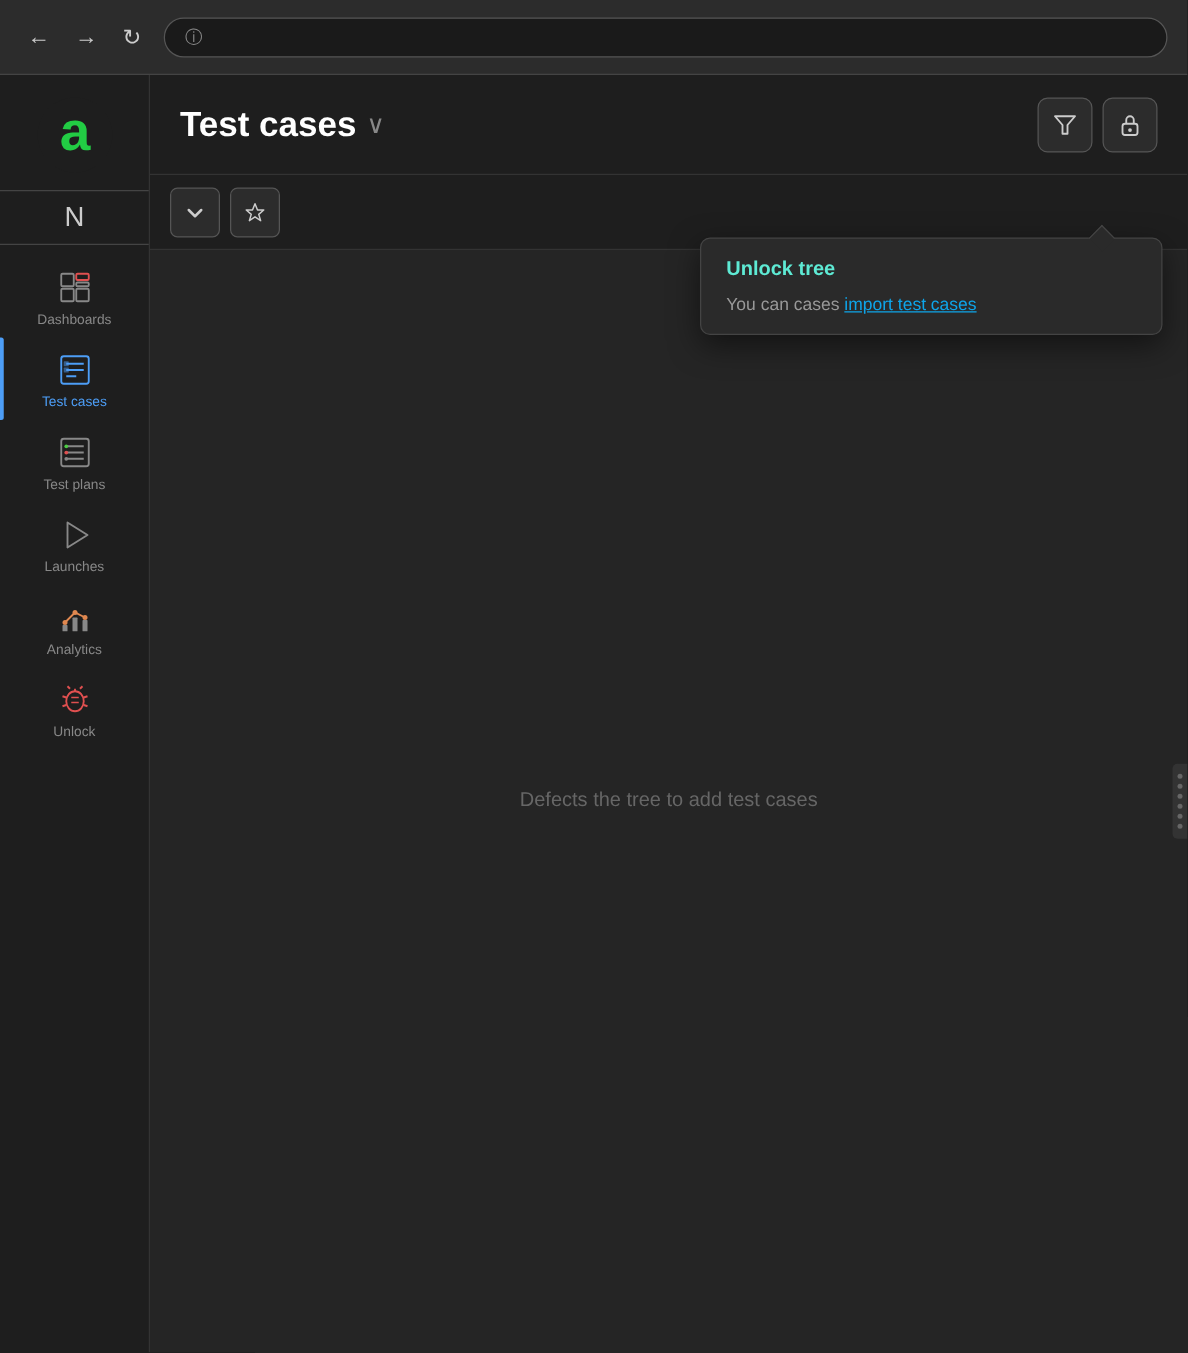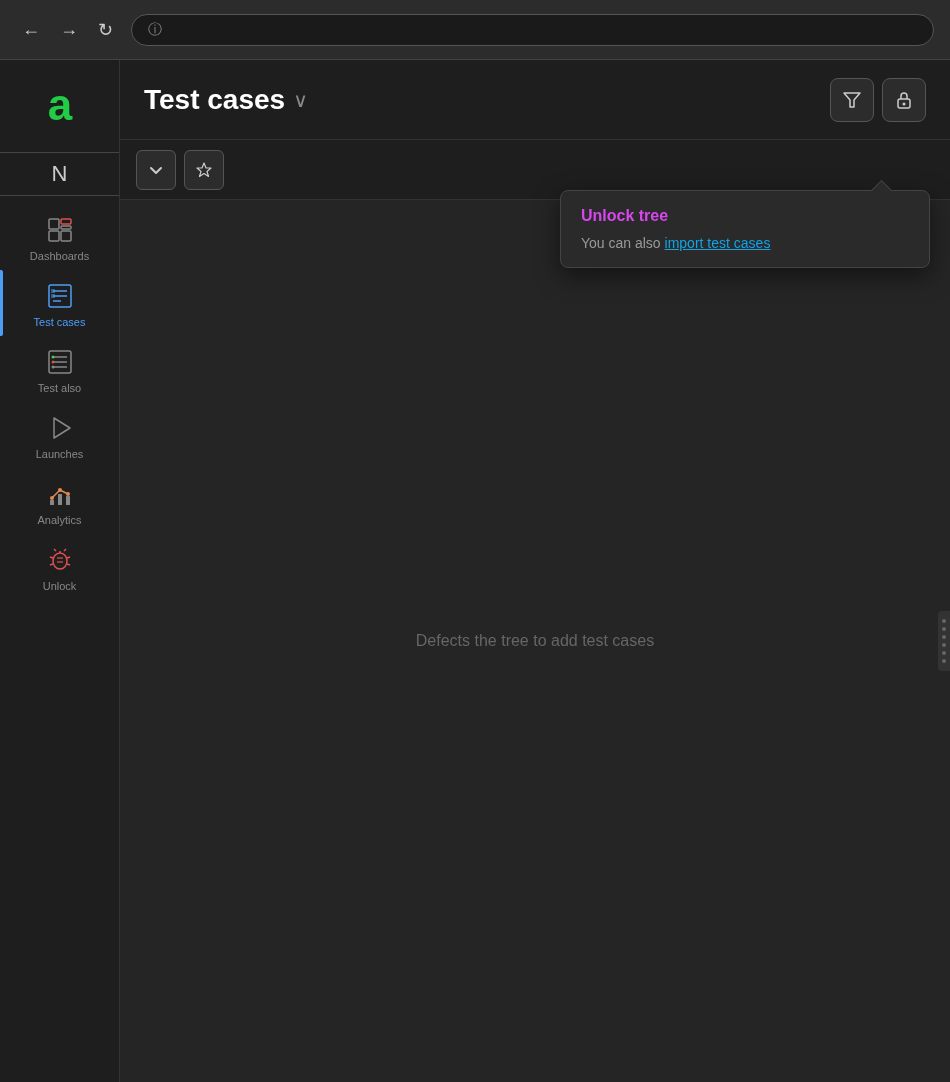--- a/index.html
+++ b/index.html
@@ -259,21 +259,21 @@
       height: 14px;
       background: #2a2a2a;
       border-left: 1px solid #444;
       border-top: 1px solid #444;
       transform: rotate(45deg);
     }
 
     .unlock-title {
       font-size: 16px;
       font-weight: 600;
-      color: #d946ef;
+      color: #5eead4;
       margin-bottom: 10px;
     }
 
     .unlock-subtitle {
       font-size: 14px;
       color: #999;
     }
 
     .unlock-subtitle a {
       color: #0ea5e9;
@@ -368,21 +368,21 @@
         <svg width="28" height="28" viewBox="0 0 28 28" fill="none">
           <rect x="3" y="3" width="22" height="22" rx="2" stroke="#888" stroke-width="1.5" fill="none"></rect>
           <line x1="7" y1="9" x2="21" y2="9" stroke="#888" stroke-width="1.5"></line>
           <line x1="7" y1="14" x2="21" y2="14" stroke="#888" stroke-width="1.5"></line>
           <line x1="7" y1="19" x2="21" y2="19" stroke="#888" stroke-width="1.5"></line>
           <circle cx="7" cy="9" r="1.5" fill="#4dcc44"></circle>
           <circle cx="7" cy="14" r="1.5" fill="#e05050"></circle>
           <circle cx="7" cy="19" r="1.5" fill="#888"></circle>
         </svg>
       </div>
-      <span>Test also</span>
+      <span>Test plans</span>
     </div>
 
     <div class="sidebar-item">
       <div class="sidebar-icon">
         <svg width="28" height="28" viewBox="0 0 28 28" fill="none">
           <polygon points="8,4 24,14 8,24" stroke="#888" stroke-width="1.5" fill="none" stroke-linejoin="round"></polygon>
         </svg>
       </div>
       <span>Launches</span>
     </div>
@@ -457,21 +457,21 @@
         </svg>
       </button>
     </div>
 
     <div class="content-area">
       <span>Defects the tree to add test cases</span>
 
       <div class="unlock-popup">
         <div class="unlock-title">Unlock tree</div>
         <div class="unlock-subtitle">
-          <span>You can also </span><a>import test cases</a>
+          <span>You can cases </span><a>import test cases</a>
         </div>
       </div>
 
       <div class="right-edge-handle">
         <div class="edge-dot"></div>
         <div class="edge-dot"></div>
         <div class="edge-dot"></div>
         <div class="edge-dot"></div>
         <div class="edge-dot"></div>
         <div class="edge-dot"></div>

